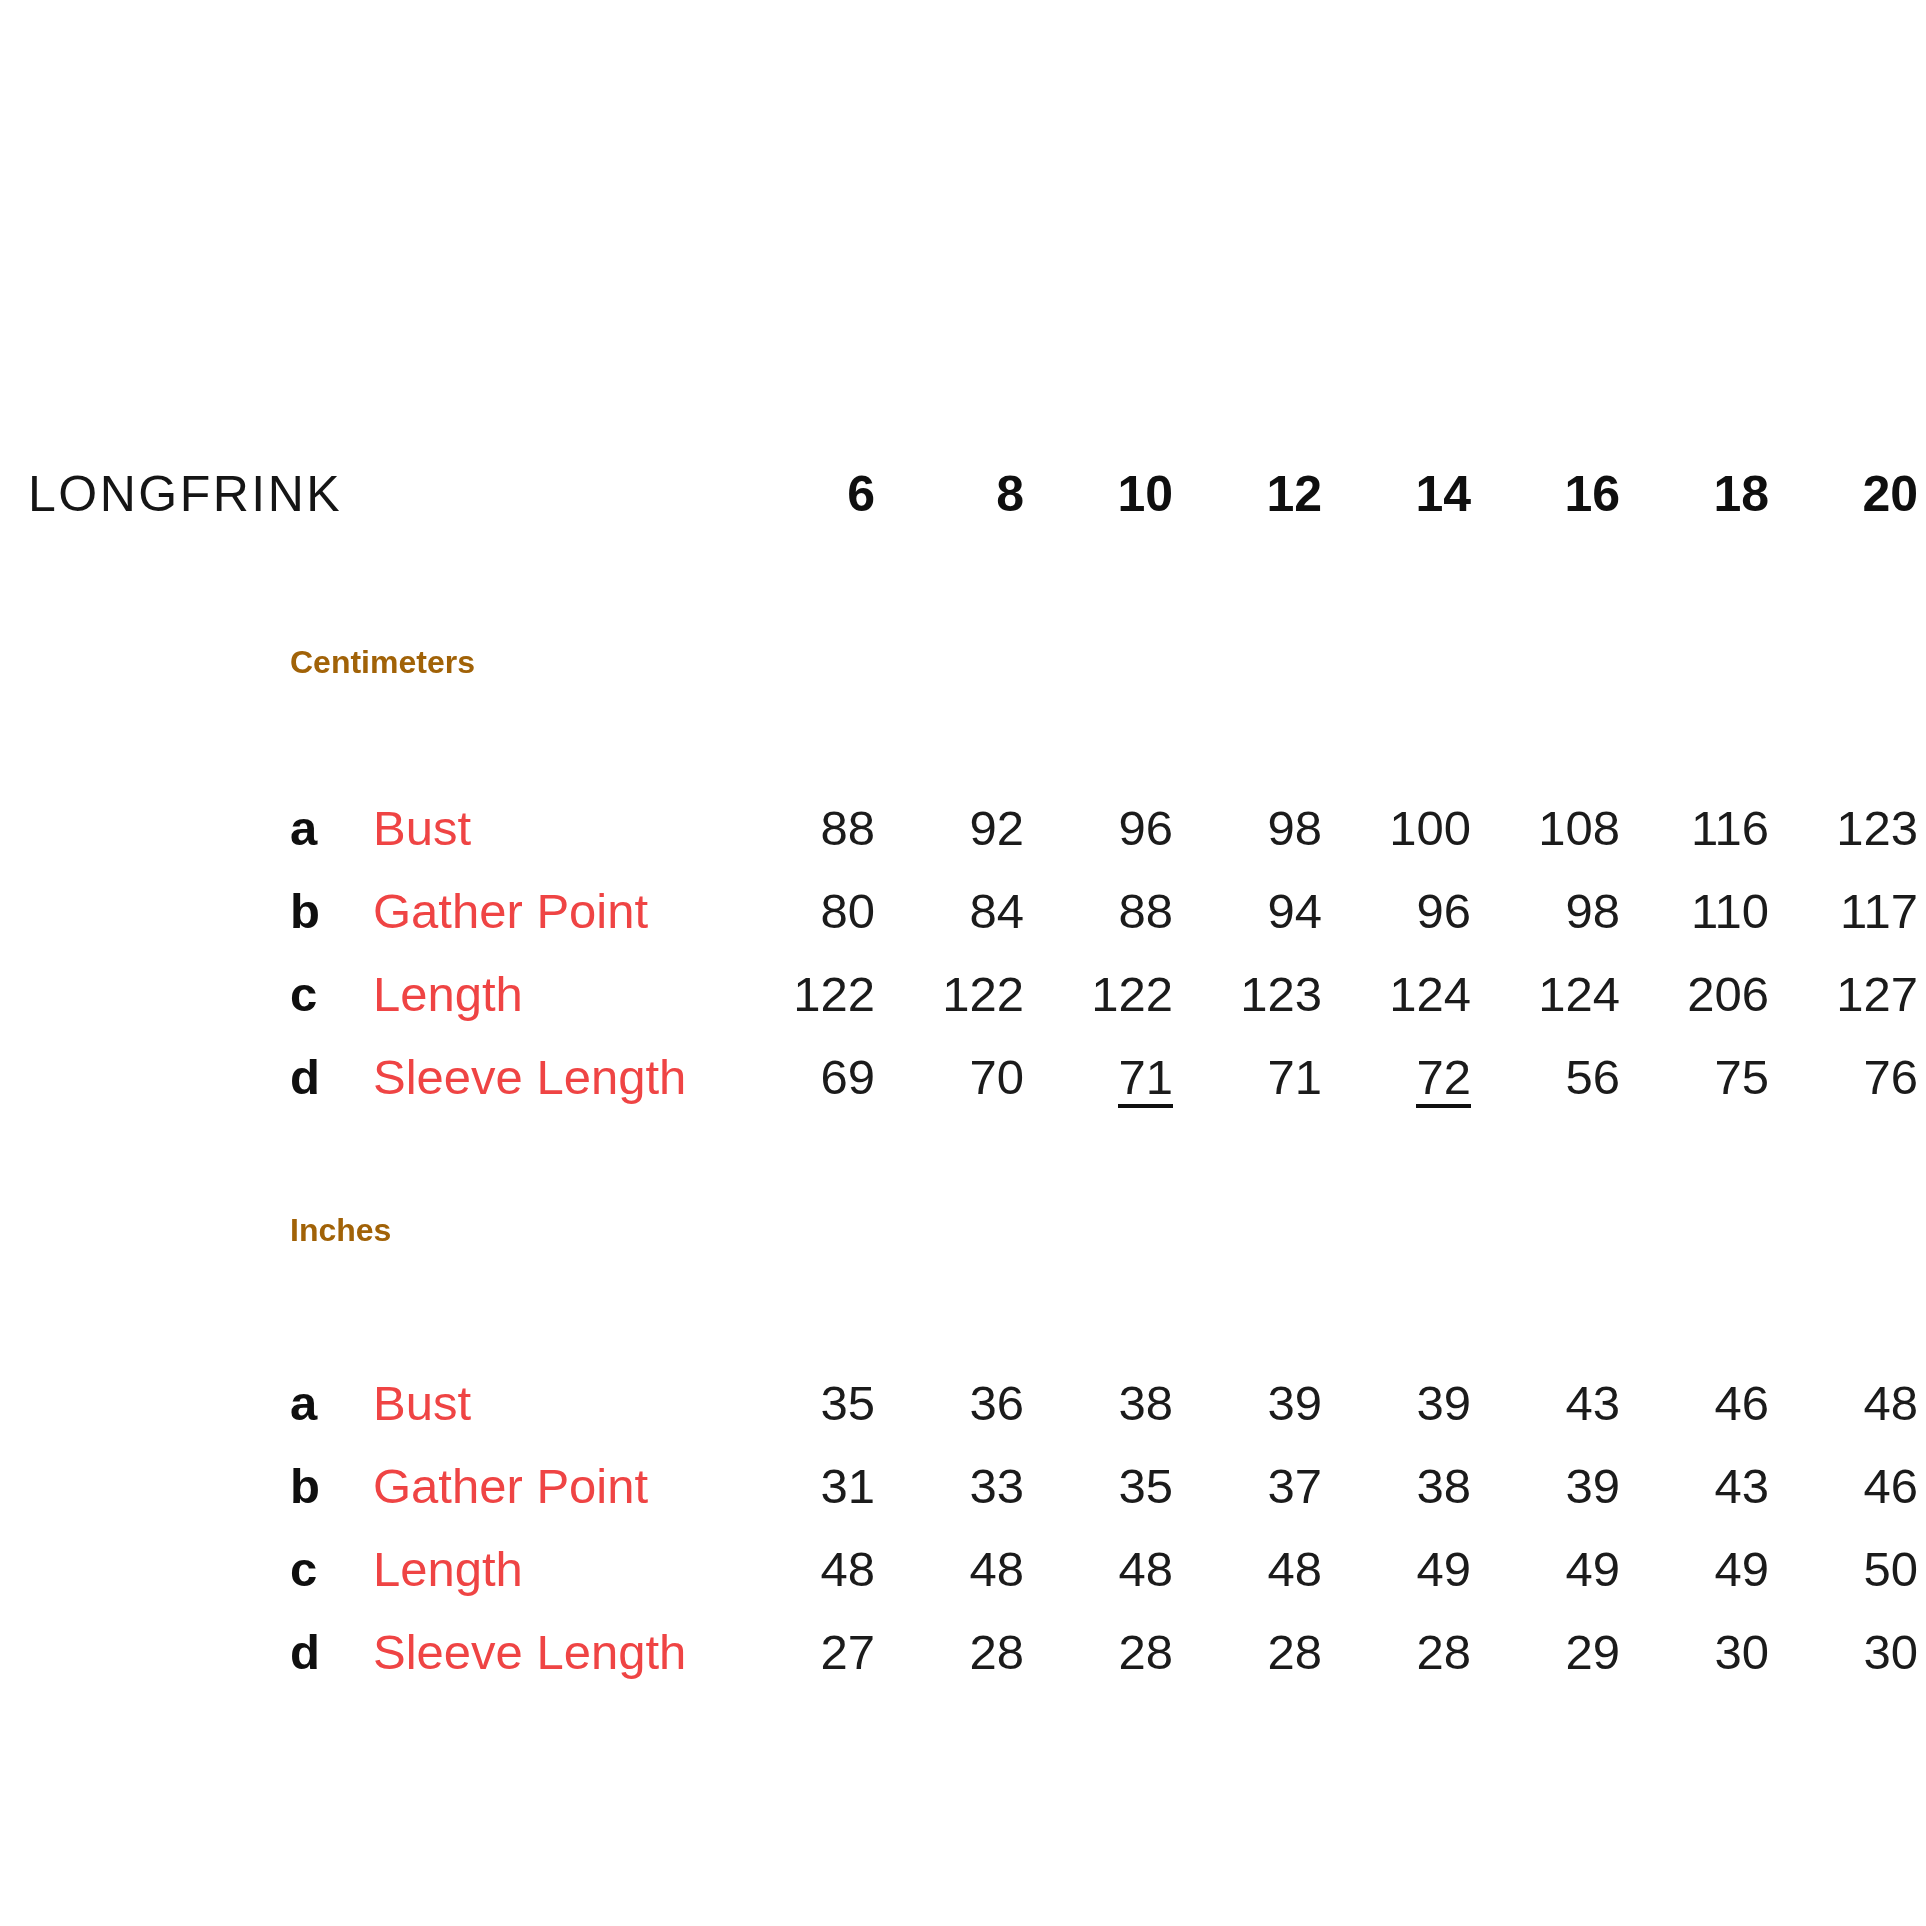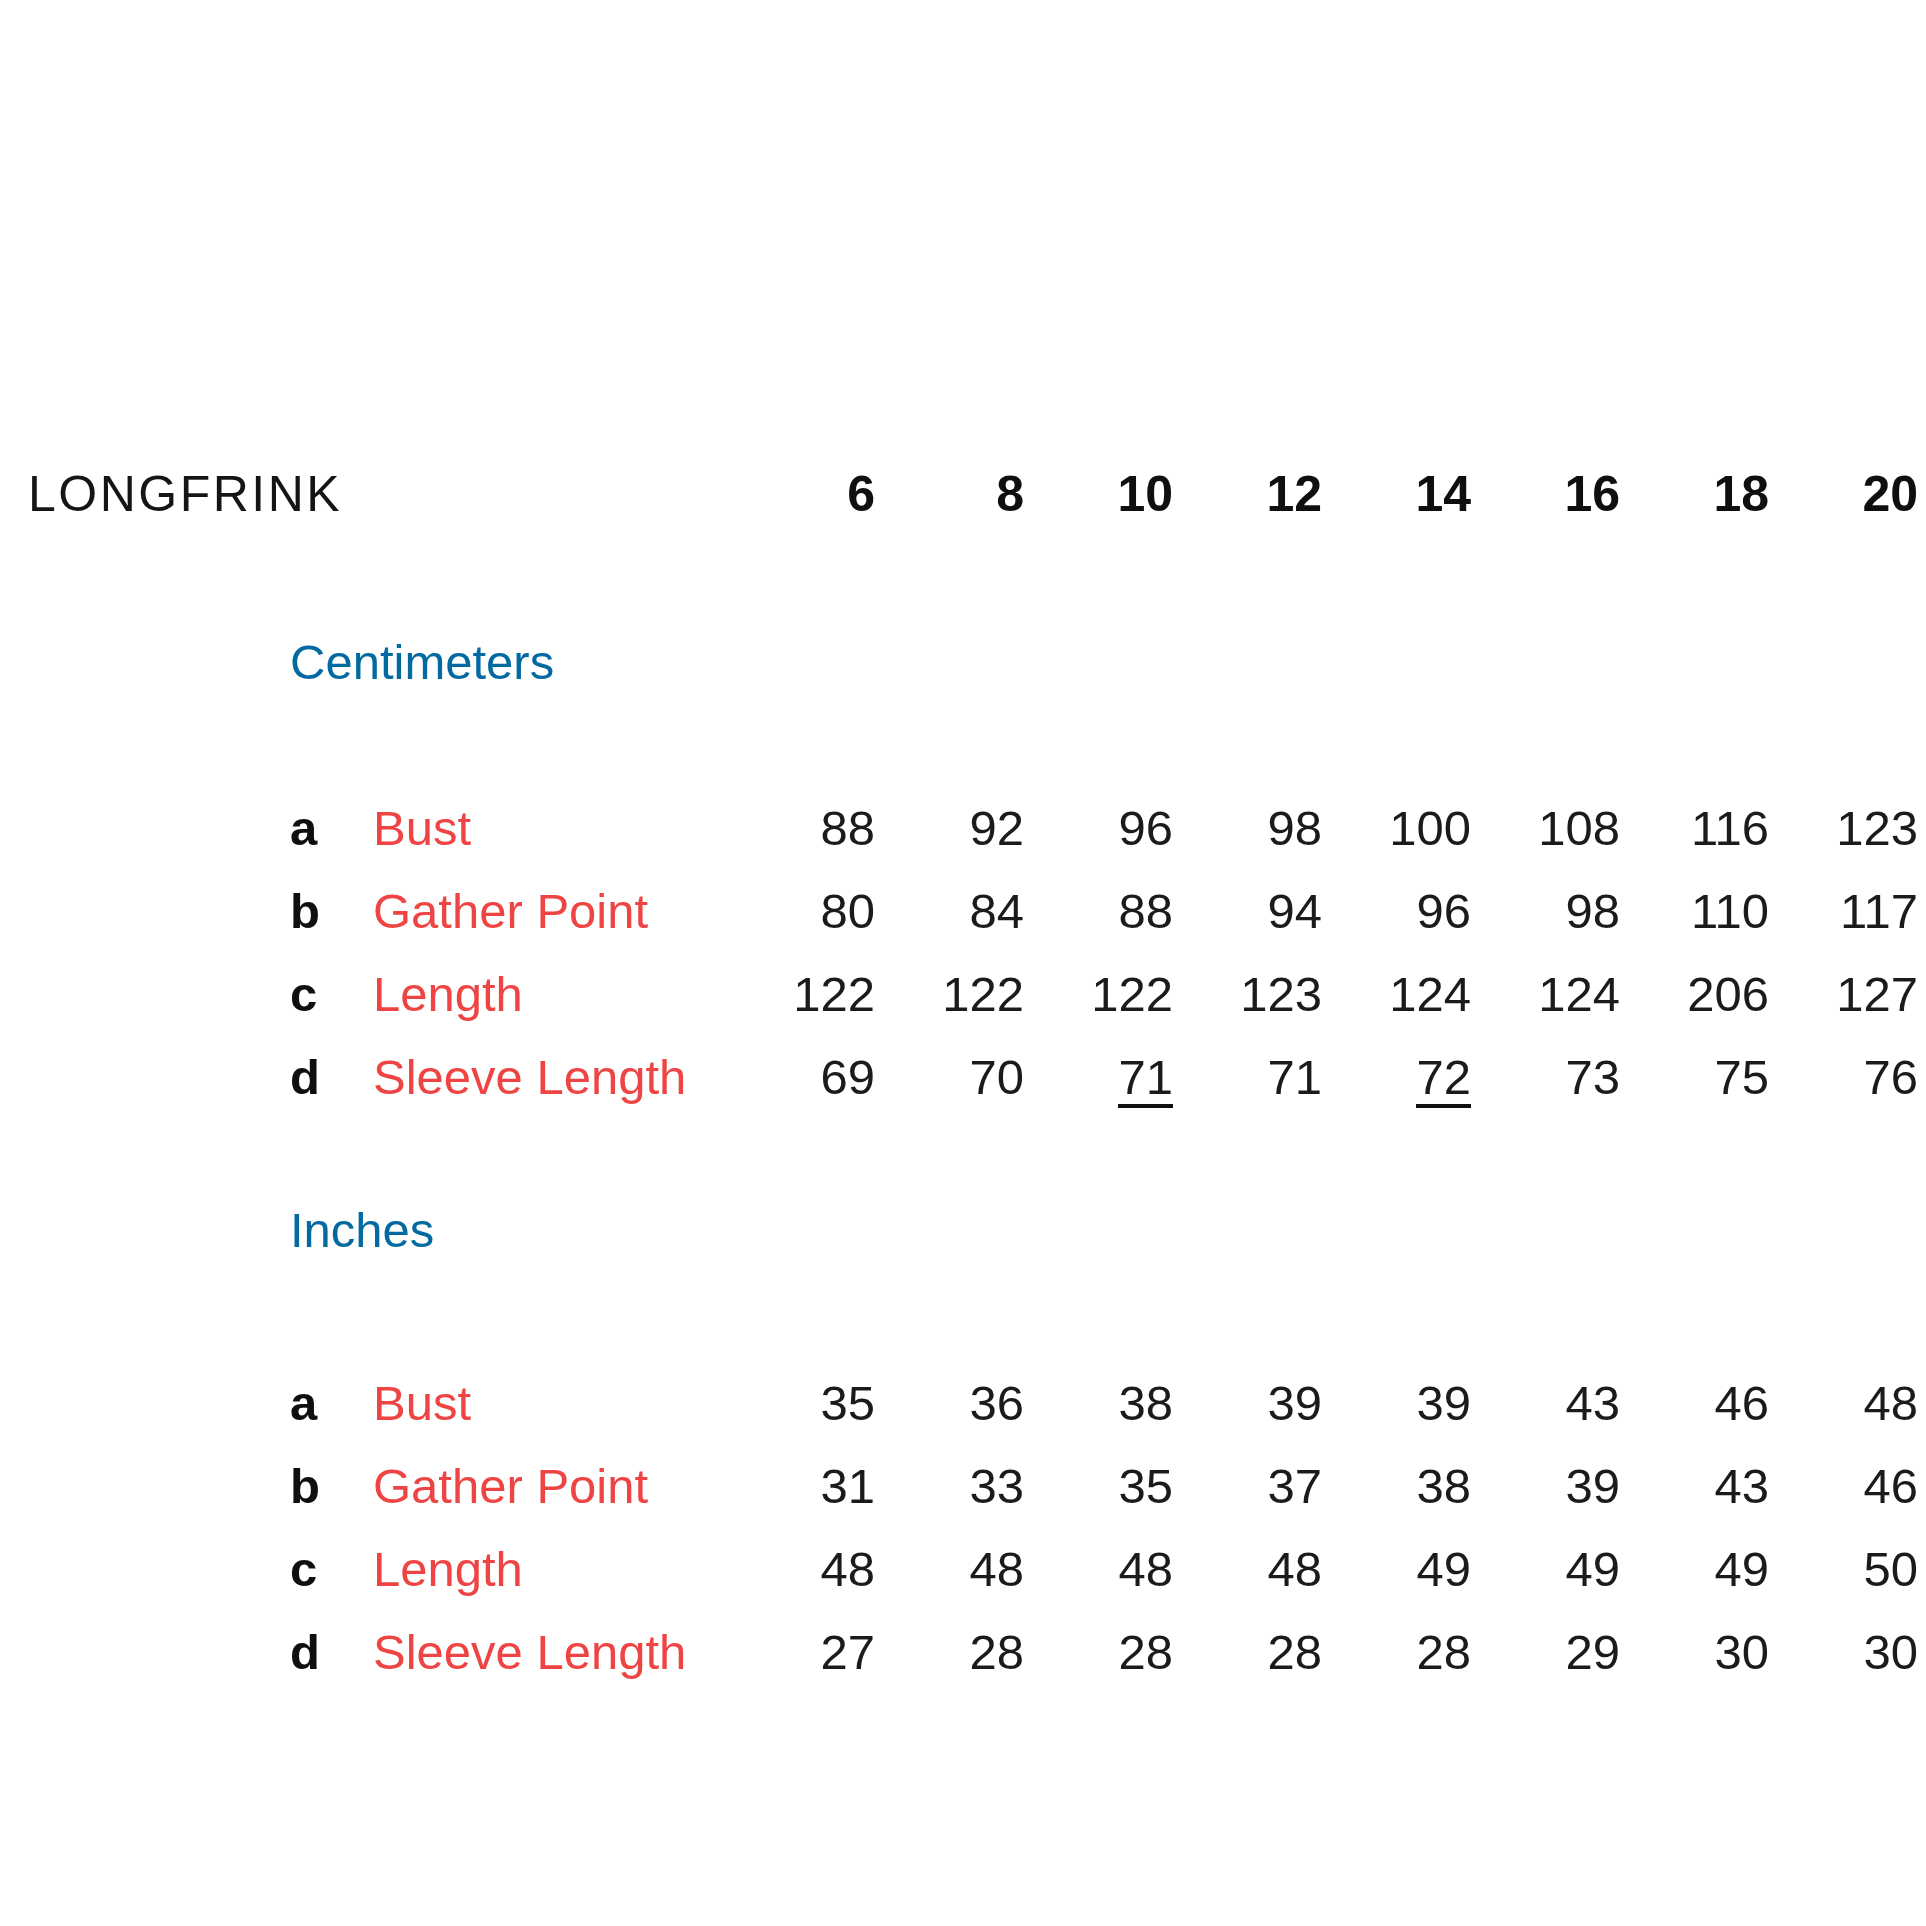--- a/index.html
+++ b/index.html
@@ -43,24 +43,24 @@
     font-weight: 700;
     text-align: right;
     color: #0f0f0f;
   }
   
   .section-heading-row {
     height: 69px;
     line-height: 69px;
   }
   .section-heading {
-    font-size: 49px;
-    font-weight: 400;
+    font-size: 32px;
+    font-weight: 700;
     padding-left: 262px;
-    color: #0369a1;
+    color: #a16207;
     white-space: nowrap;
   }
   .heading-cm { margin-top: 99px; }
   .heading-in { margin-top: 77px; }
   
   .rows-block-cm { margin-top: 90px; }
   .rows-block-in { margin-top: 97px; }
   .data-row {
     height: 83px;
     line-height: 83px;
@@ -146,21 +146,21 @@
           <div class="value-cell"><span>206</span></div>
           <div class="value-cell"><span>127</span></div>
         </div>
         <div class="grid-row data-row">
           <div class="label-cell"><span class="row-letter">d</span><span class="row-label">Sleeve Length</span></div>
           <div class="value-cell"><span>69</span></div>
           <div class="value-cell"><span>70</span></div>
           <div class="value-cell"><span class="underlined">71</span></div>
           <div class="value-cell"><span>71</span></div>
           <div class="value-cell"><span class="underlined">72</span></div>
-          <div class="value-cell"><span>73</span></div>
+          <div class="value-cell"><span>56</span></div>
           <div class="value-cell"><span>75</span></div>
           <div class="value-cell"><span>76</span></div>
         </div>
       </div>
       <div class="grid-row section-heading-row heading-in">
         <div class="section-heading">Inches</div>
       </div>
       <div class="rows-block-in">
         <div class="grid-row data-row">
           <div class="label-cell"><span class="row-letter">a</span><span class="row-label">Bust</span></div>

